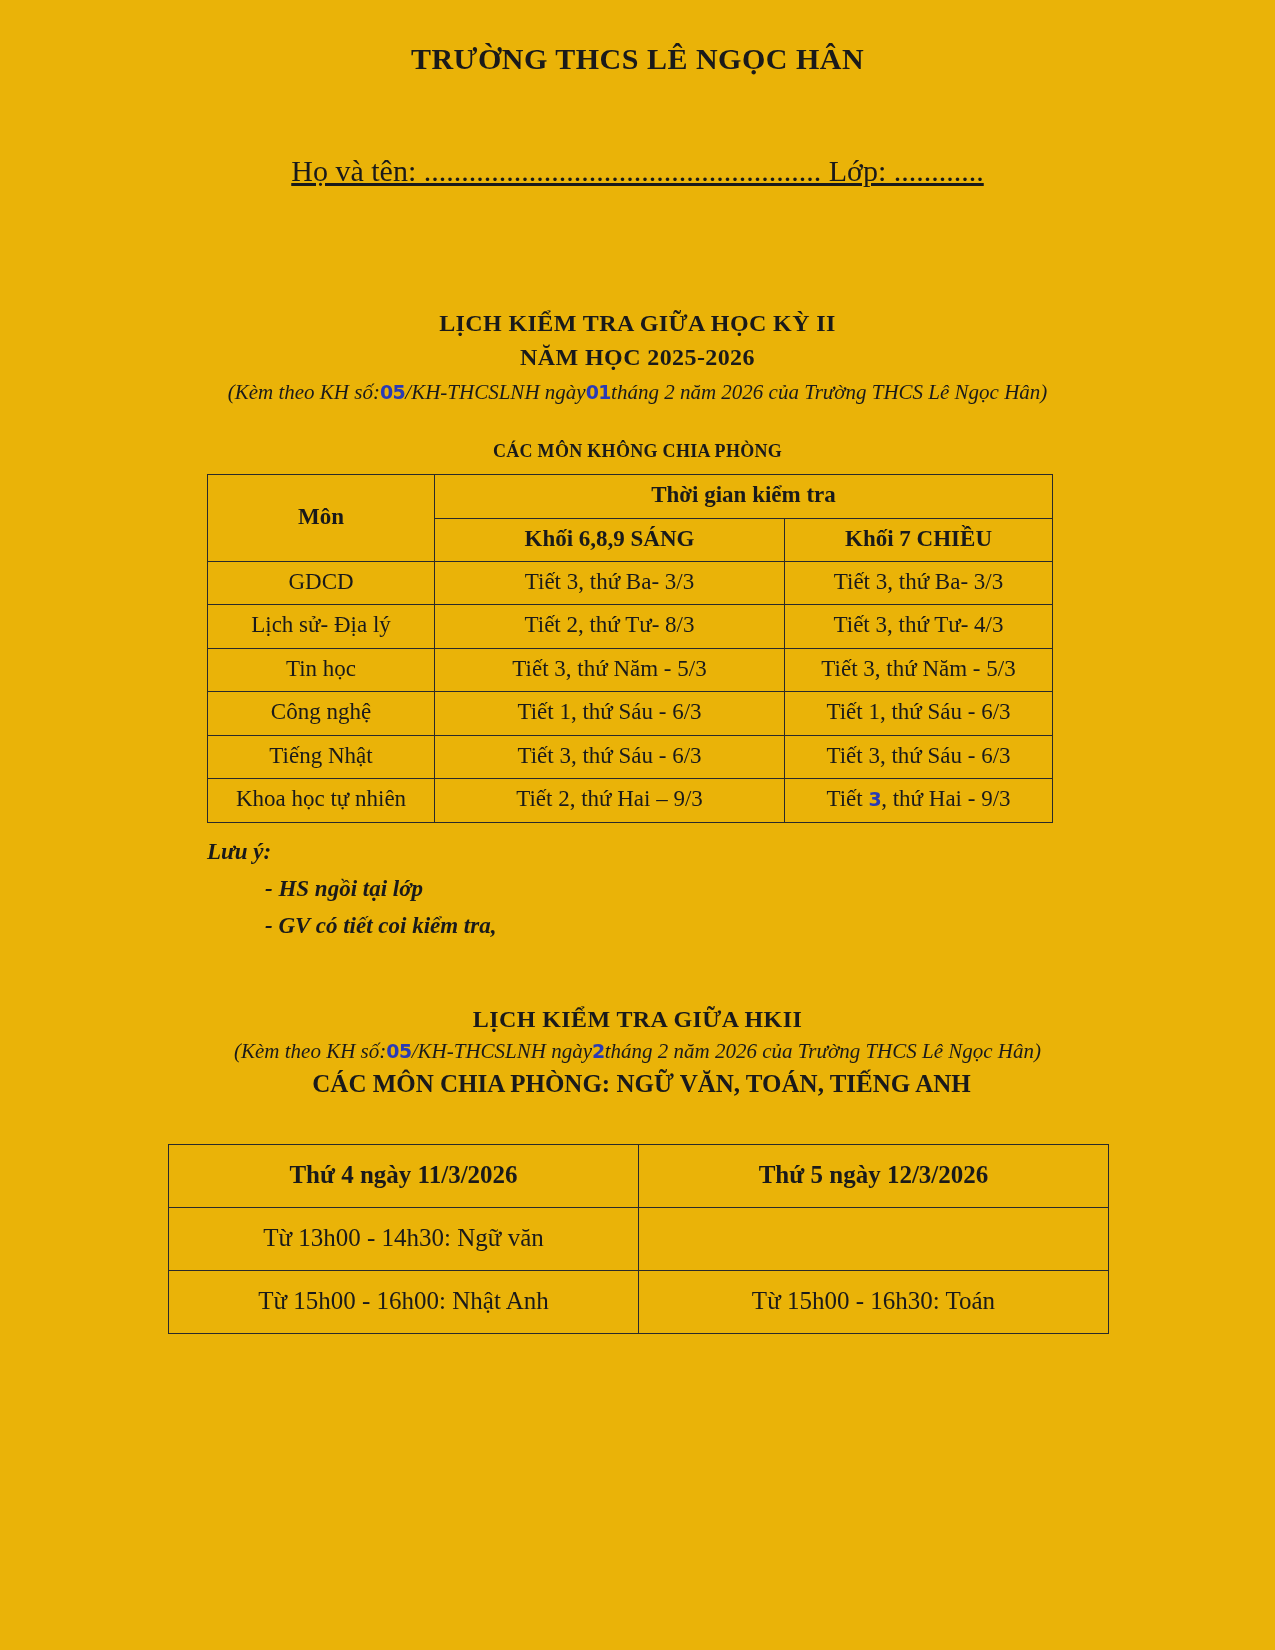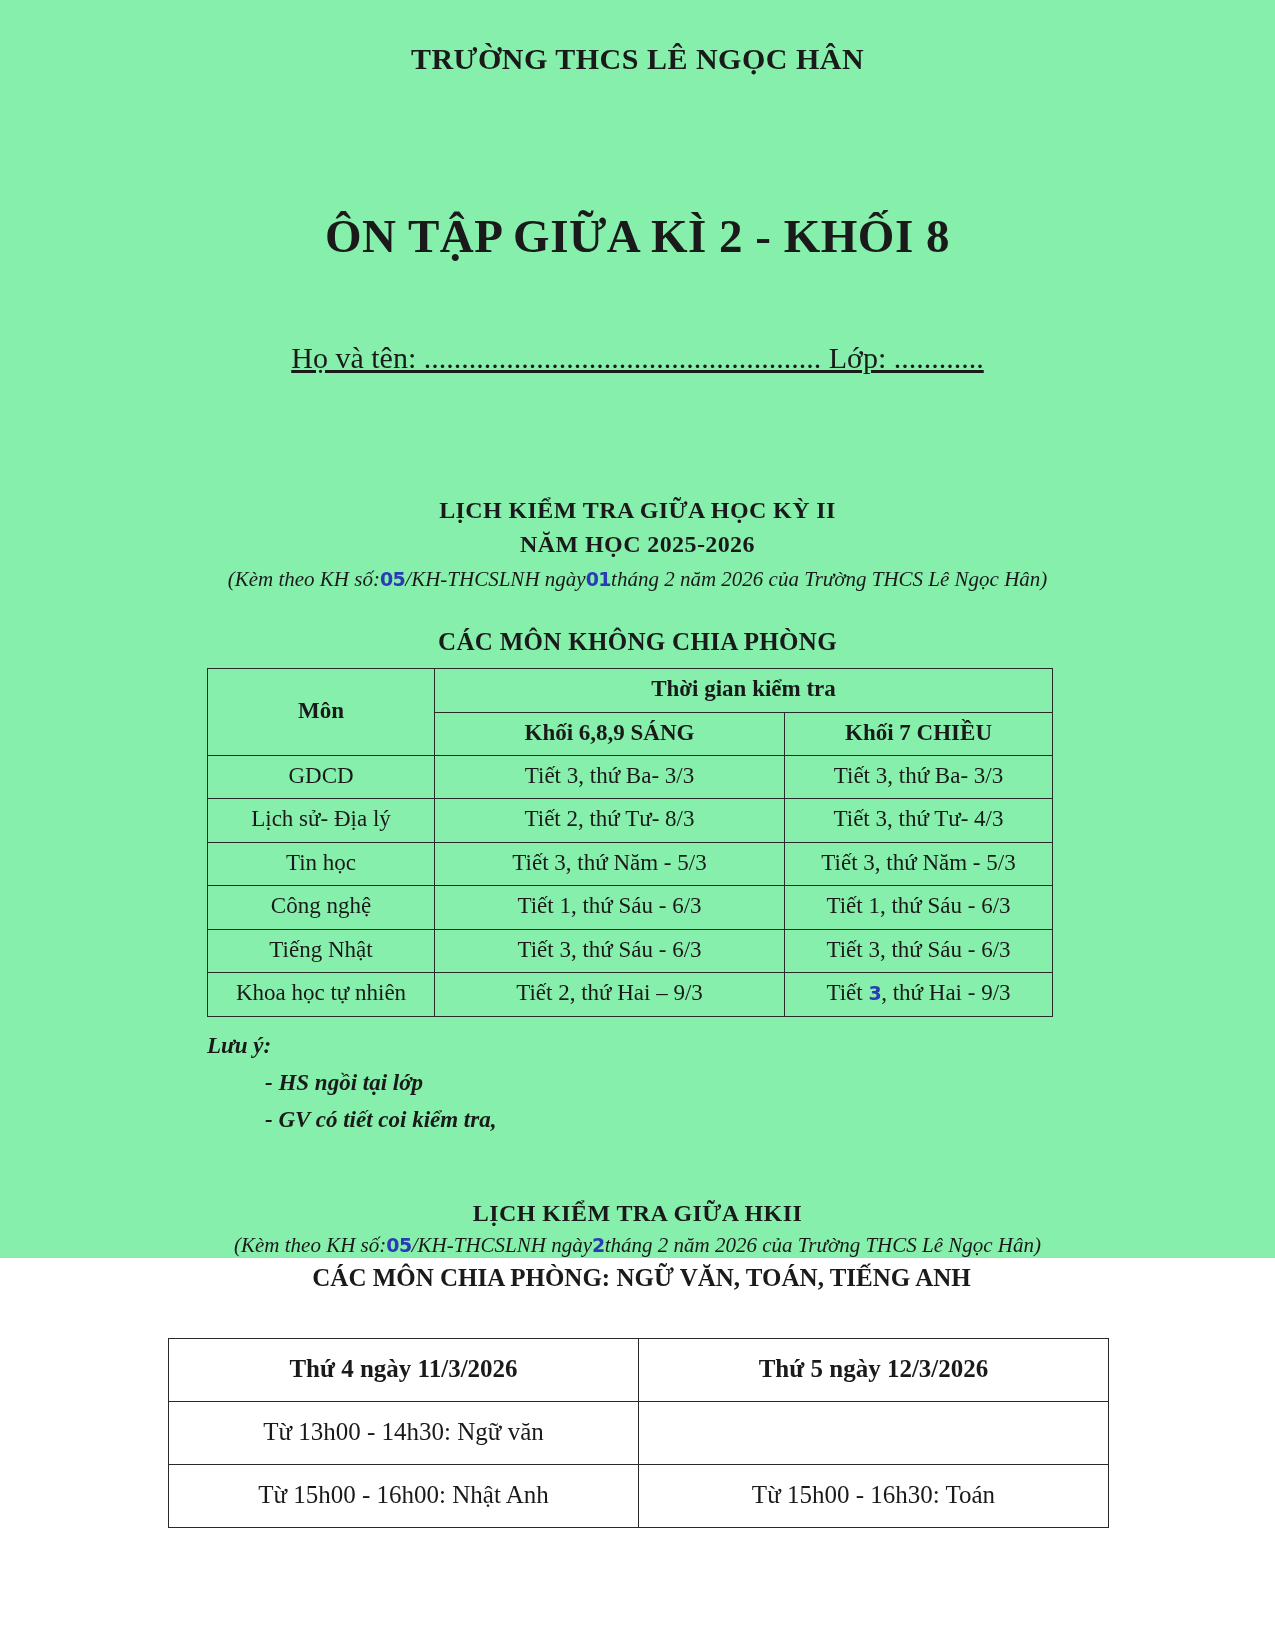--- a/index.html
+++ b/index.html
@@ -10,24 +10,24 @@
   body {
     width: 1275px;
     height: 1650px;
     font-family: "Liberation Serif", "DejaVu Serif", serif;
     color: #1a1a1a;
     position: relative;
     overflow: hidden;
   }
   .page {
     width: 1275px;
-    height: 1258px;
+    height: 1650px;
     position: relative;
     box-sizing: border-box;
-    background: #86efac;
+    background: #eab308;
   }
 
   
   .school-name {
     text-align: center;
     font-weight: bold;
     font-size: 30px;
     letter-spacing: 0.5px;
     padding-top: 42px;
   }
@@ -68,21 +68,21 @@
     color: #2a3bb5;
     font-family: "DejaVu Sans", sans-serif;
     font-style: normal;
     font-weight: bold;
     font-size: 19px;
     letter-spacing: -0.5px;
   }
   .subsec-title {
     text-align: center;
     font-weight: bold;
-    font-size: 25px;
+    font-size: 18px;
     letter-spacing: 0.3px;
     margin-top: 36px;
   }
 
   
   table {
     border-collapse: collapse;
     table-layout: fixed;
   }
   .tbl-main {
@@ -141,21 +141,20 @@
   .tbl-rooms th { font-weight: bold; }
   .tbl-rooms .c { width: 470px; }
 </style>
 </head>
 <body>
 
 <div class="page">
 
   <div class="school-name">TRƯỜNG THCS LÊ NGỌC HÂN</div>
 
-  <h1 class="doc-title">ÔN TẬP GIỮA KÌ 2 - KHỐI 8</h1>
 
   <div class="name-line">Họ và tên: ..................................................... Lớp: ............</div>
 
   <div class="sec1">
 
     <div class="sched-title">
       <div>LỊCH KIỂM TRA GIỮA HỌC KỲ II</div>
       <div>NĂM HỌC 2025-2026</div>
     </div>
 

